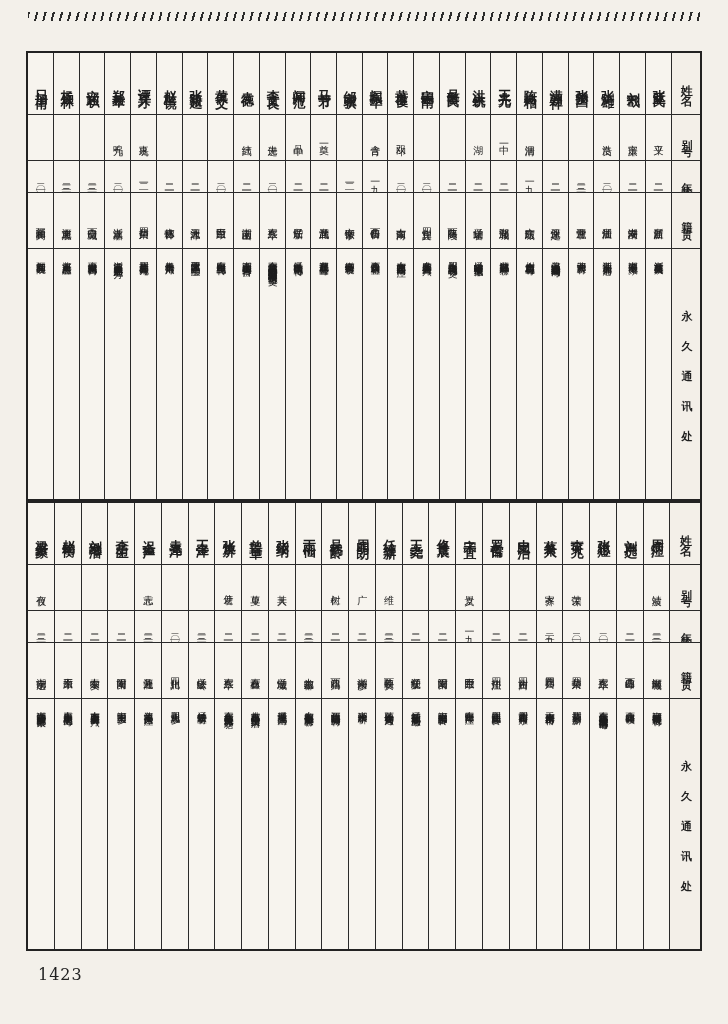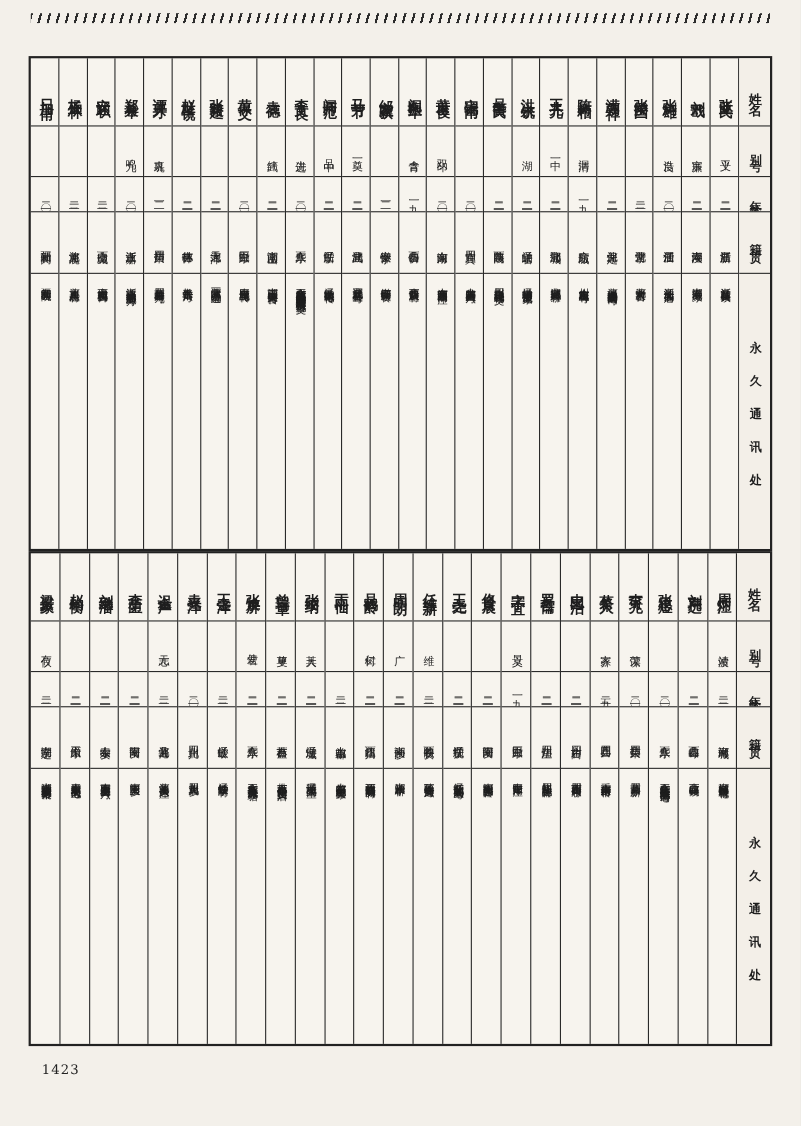--- a/index.html
+++ b/index.html
@@ -29,21 +29,21 @@
   .r-alias { height:46px; }
   .r-age { height:32px; }
   .r-native { height:56px; letter-spacing:0.5px; }
   .r-addr { height:250px; border-bottom:none; justify-content:flex-start; font-size:9.5px; letter-spacing:0.5px; padding-top:5px; }
   .hdr { font-weight:bold; font-size:12px; }
   .hdr.r-name { letter-spacing:9px; }
   .hdr.r-alias { letter-spacing:7px; font-size:11px; }
   .hdr.r-age { letter-spacing:4px; font-size:11px; }
   .hdr.r-native { letter-spacing:9px; font-size:11px; }
   .hdr.r-addr { letter-spacing:30px; justify-content:center; font-size:11px; }
-  .page-number { margin:14px 0 0 12px; font-size:12px; letter-spacing:1px; color:#222; }
+  .page-number { margin:14px 0 0 12px; font-size:16px; letter-spacing:1px; color:#222; }
 </style>
 </head>
 <body>
 
 <div class="page">
 
   <div class="deco-strip"></div>
 
   <div class="dir-table">
     <div class="col header-col">

